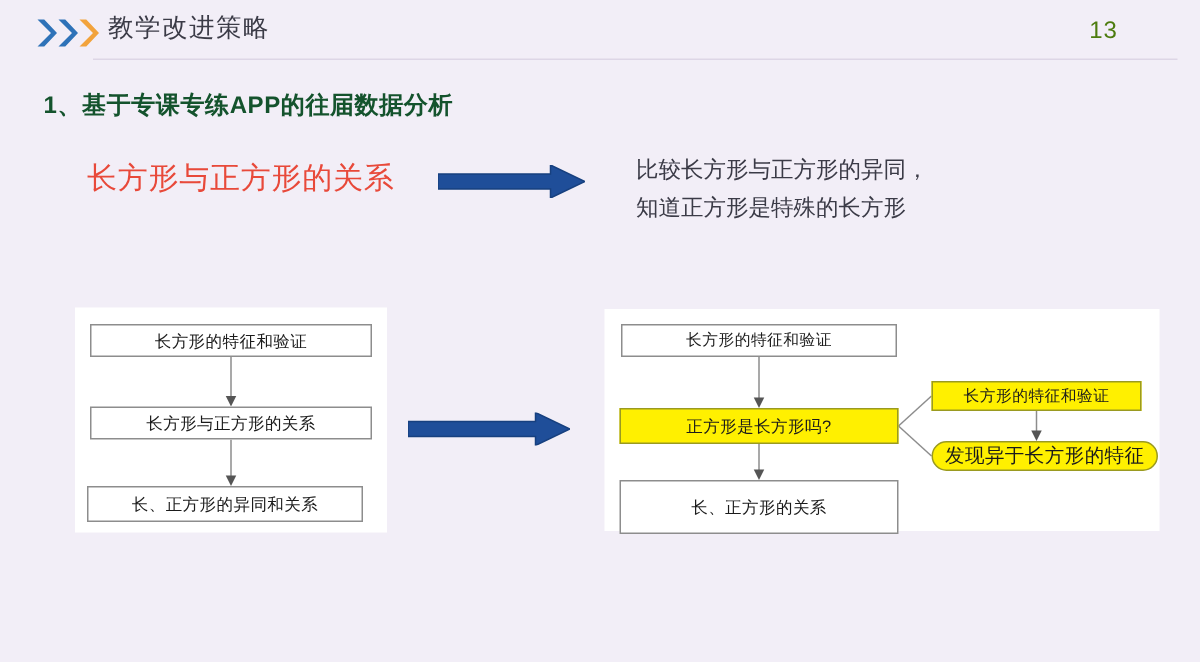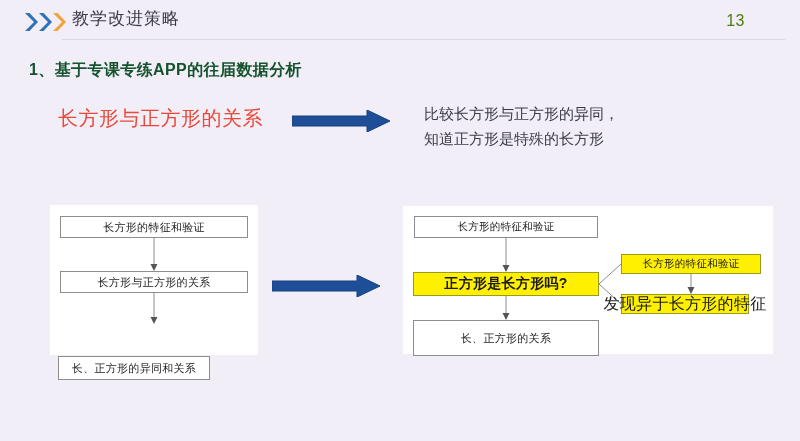--- a/index.html
+++ b/index.html
@@ -154,28 +154,28 @@
   }
   .fbox.yellow {
     background: #FFF000;
     border: 1px solid #9a9a20;
     color: #1b1b1b;
   }
 
   
   .lb1 { left: 10px;  top: 11px;  width: 188px; height: 22px; }
   .lb2 { left: 10px;  top: 66px;  width: 188px; height: 22px; }
-  .lb3 { left: 8px;   top: 119px; width: 152px; height: 24px; margin-top: 32px; }
+  .lb3 { left: 8px;   top: 119px; width: 184px; height: 24px; }
 
   
   .rb1 { left: 11px;  top: 10px;  width: 184px; height: 22px; font-size: 10.5px; }
-  .rb2 { left: 10px;  top: 66px;  width: 186px; height: 24px; font-size: 14px; font-weight: bold; }
+  .rb2 { left: 10px;  top: 66px;  width: 186px; height: 24px; font-size: 11px; }
   .rb3 { left: 10px;  top: 114px; width: 186px; height: 36px; font-size: 11px; }
   .rb4 { left: 218px; top: 48px;  width: 140px; height: 20px; font-size: 10.5px; }
-  .rb5 { left: 218px; top: 88px;  width: 128px; height: 20px; font-size: 16px; }
+  .rb5 { left: 218px; top: 88px;  width: 151px; height: 20px; font-size: 13px; border-radius: 10px; }
 
   .conn {
     position: absolute;
   }
   .conn svg { display: block; overflow: visible; }
 </style>
 </head>
 <body>
 
 <div class="slide">

